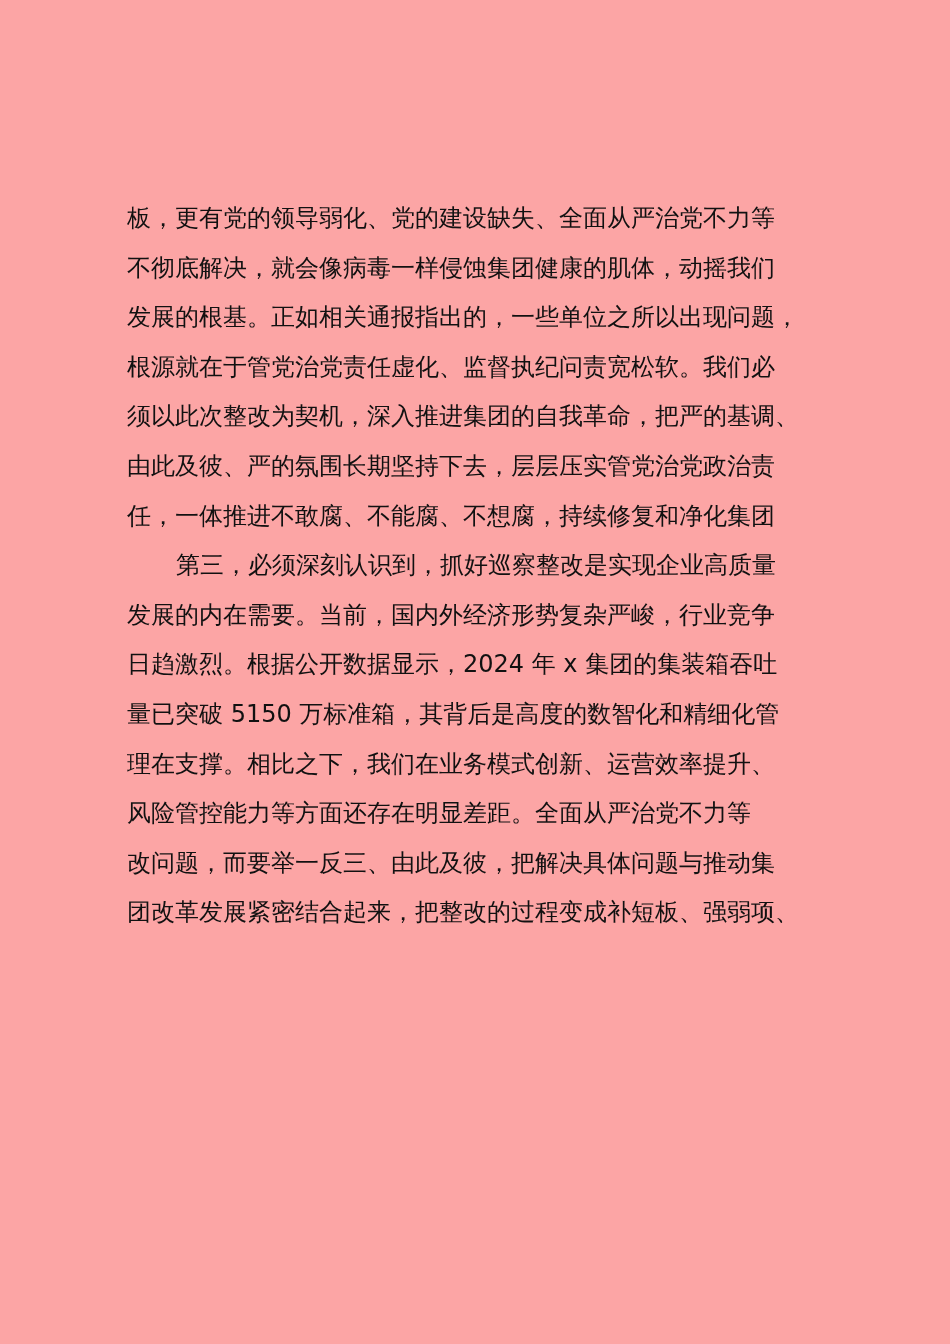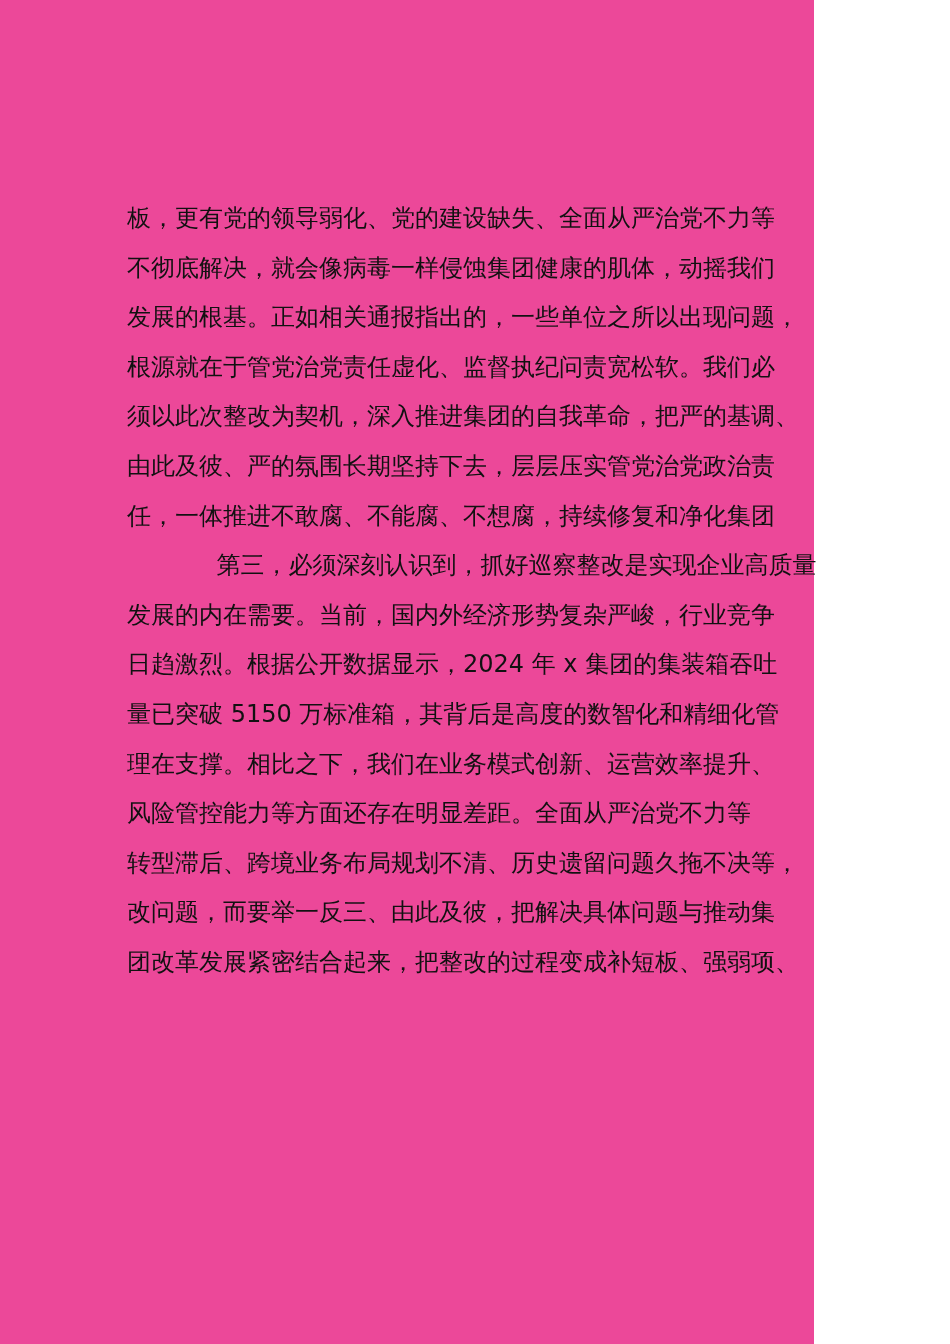--- a/index.html
+++ b/index.html
@@ -12,41 +12,40 @@
       height: 1344px;
       position: relative;
       overflow: hidden;
       font-family: "DejaVu Sans", "Liberation Sans", sans-serif;
       color: #111111;
     }
     .page {
       position: absolute;
       left: 0;
       top: 0;
-      width: 814px;
+      width: 950px;
       height: 1344px;
-      background: #ec4899;
+      background: #fca5a5;
     }
     .content {
       position: absolute;
       left: 127px;
       top: 194px;
       width: 730px;
     }
     .line {
       display: block;
       height: 49.6px;
       line-height: 49.6px;
       font-size: 24px;
       white-space: nowrap;
       letter-spacing: 0px;
     }
     .indent {
       padding-left: 49px;
-      text-align: center;
     }
   </style>
 </head>
 <body>
 
 <div class="page">
   <div class="content">
 
     <div class="paragraph">
       <span class="line">板，更有党的领导弱化、党的建设缺失、全面从严治党不力等</span>
@@ -58,19 +57,18 @@
       <span class="line">任，一体推进不敢腐、不能腐、不想腐，持续修复和净化集团</span>
     </div>
 
     <div class="paragraph">
       <span class="line indent">第三，必须深刻认识到，抓好巡察整改是实现企业高质量</span>
       <span class="line">发展的内在需要。当前，国内外经济形势复杂严峻，行业竞争</span>
       <span class="line">日趋激烈。根据公开数据显示，2024 年 x 集团的集装箱吞吐</span>
       <span class="line">量已突破 5150 万标准箱，其背后是高度的数智化和精细化管</span>
       <span class="line">理在支撑。相比之下，我们在业务模式创新、运营效率提升、</span>
       <span class="line">风险管控能力等方面还存在明显差距。全面从严治党不力等</span>
-      <span class="line">转型滞后、跨境业务布局规划不清、历史遗留问题久拖不决等，</span>
       <span class="line">改问题，而要举一反三、由此及彼，把解决具体问题与推动集</span>
       <span class="line">团改革发展紧密结合起来，把整改的过程变成补短板、强弱项、</span>
     </div>
 
   </div>
 </div>
 
 </body></html>

